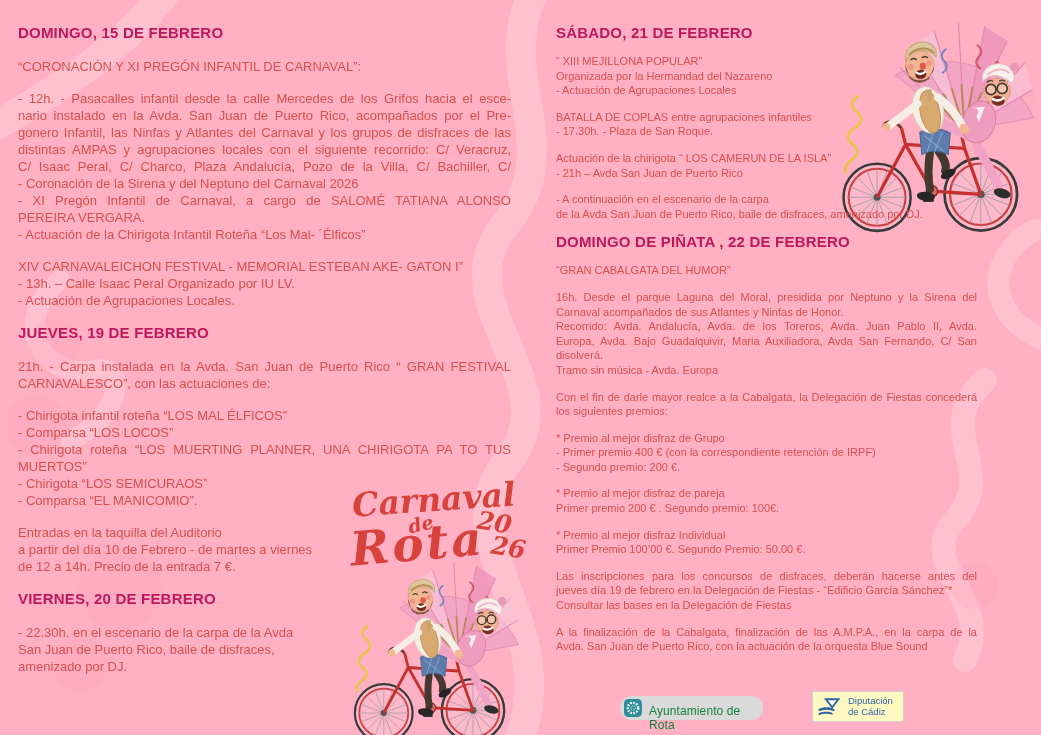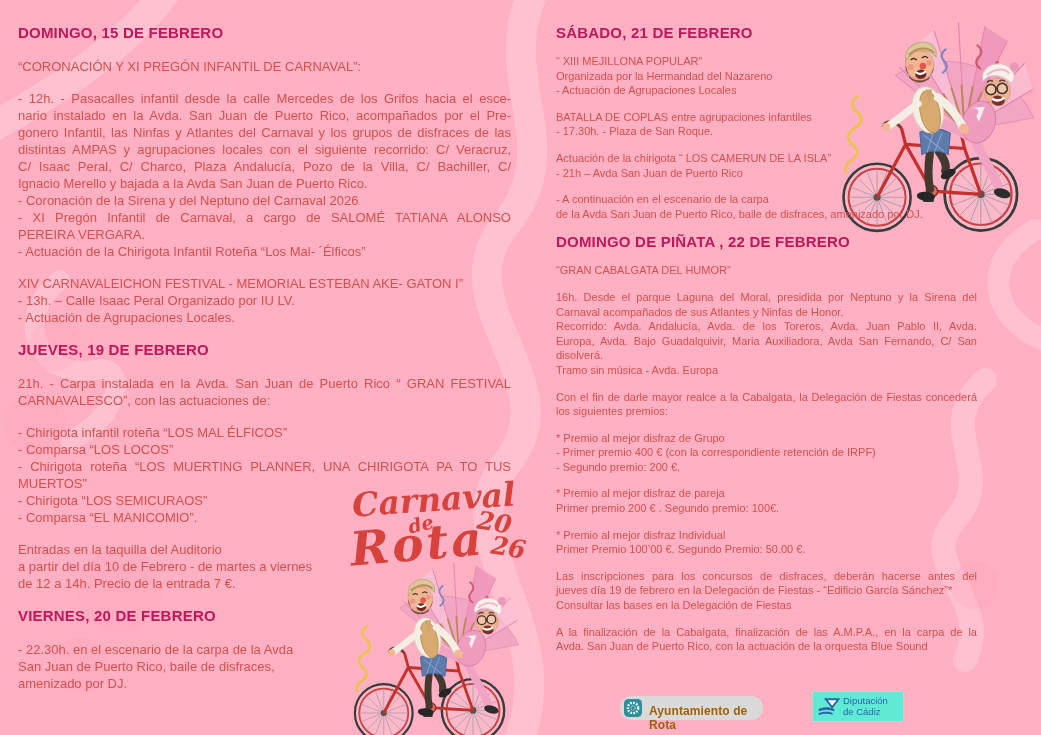--- a/index.html
+++ b/index.html
@@ -28,23 +28,23 @@
     font-family:"DejaVu Serif","Liberation Serif",serif;font-weight:bold;font-style:italic;}
   .cv-word1{position:absolute;left:352px;top:480px;font-size:33px;transform:rotate(-4deg);}
   .cv-word2{position:absolute;left:408px;top:513px;font-size:19px;transform:rotate(-14deg);}
   .cv-word3{position:absolute;left:350px;top:516px;font-size:47px;letter-spacing:3px;transform:rotate(-5deg);}
   .cv-y1{position:absolute;left:477px;top:508px;font-size:25px;transform:rotate(9deg);}
   .cv-y2{position:absolute;left:491px;top:533px;font-size:25px;transform:rotate(9deg);}
   .footer{position:absolute;z-index:3;}
   .ayto-pill{left:620px;top:696px;width:143px;height:24px;background:#dadada;border-radius:12px;
     display:flex;align-items:center;gap:7px;padding:0;}
   .ayto-pill .ic{margin-left:4px;width:18px;height:18px;flex:0 0 auto;}
-  .ayto-pill .lbl{color:#a16207;font-size:12px;font-weight:bold;letter-spacing:.1px;margin-top:20px;}
-  .dip-box{left:812px;top:691px;width:92px;height:31px;background:#5eead4;border:1px solid #cfcfcf;
-    display:flex;align-items:center;box-sizing:border-box;padding:2px 4px;}
+  .ayto-pill .lbl{color:#15803d;font-size:12px;font-weight:normal;letter-spacing:.1px;margin-top:20px;}
+  .dip-box{left:812px;top:691px;width:92px;height:31px;background:#fef9c3;border:1px solid #cfcfcf;
+    display:flex;align-items:center;gap:5px;box-sizing:border-box;padding:2px 4px;}
   .dip-box .lbl{color:#2f62a7;font-size:9.5px;line-height:10.5px;}
 </style>
 </head>
 <body>
 
 <svg class="bg-deco" width="1041" height="735" viewBox="0 0 1041 735">
   <g fill="none" stroke="#ffc9d7" stroke-opacity="0.62" stroke-linecap="round">
     <path d="M-30,140 C60,90 140,40 180,-30" stroke-width="30"></path>
     <path d="M545,-30 C480,70 575,140 505,225 C440,305 575,385 505,465 C445,545 570,630 515,750" stroke-width="30"></path>
     <path d="M985,380 C930,430 1000,470 955,520 C915,565 995,600 965,660" stroke-width="24"></path>
@@ -195,21 +195,20 @@
     <div class="h">DOMINGO, 15 DE FEBRERO</div>
     <div class="blk">
       <div class="ln">“CORONACIÓN Y XI PREGÓN INFANTIL DE CARNAVAL”:</div>
     </div>
     <div class="blk">
       <div class="ln fill">-  12h. - Pasacalles infantil desde la calle Mercedes de los Grifos hacia el esce-</div>
       <div class="ln fill">nario instalado en la Avda. San Juan de Puerto Rico, acompañados por el Pre-</div>
       <div class="ln fill">gonero Infantil, las Ninfas y Atlantes del Carnaval y los grupos de disfraces de las</div>
       <div class="ln fill">distintas AMPAS y agrupaciones locales con el siguiente recorrido: C/ Veracruz,</div>
       <div class="ln fill">C/ Isaac Peral, C/ Charco, Plaza Andalucía, Pozo de la Villa, C/ Bachiller, C/</div>
-      <div class="ln">Ignacio Merello y bajada a la Avda San Juan de Puerto Rico.</div>
       <div class="ln">-  Coronación de la Sirena y del Neptuno del Carnaval 2026</div>
       <div class="ln fill">-  XI Pregón Infantil de Carnaval, a cargo de SALOMÉ TATIANA ALONSO</div>
       <div class="ln">PEREIRA VERGARA.</div>
       <div class="ln">-  Actuación de la Chirigota Infantil Roteña “Los Mal- ´Élficos”</div>
     </div>
     <div class="blk">
       <div class="ln">XIV CARNAVALEICHON FESTIVAL - MEMORIAL ESTEBAN AKE- GATON I”</div>
       <div class="ln">-  13h. – Calle Isaac Peral Organizado por IU LV.</div>
       <div class="ln">-  Actuación de Agrupaciones Locales.</div>
     </div>

